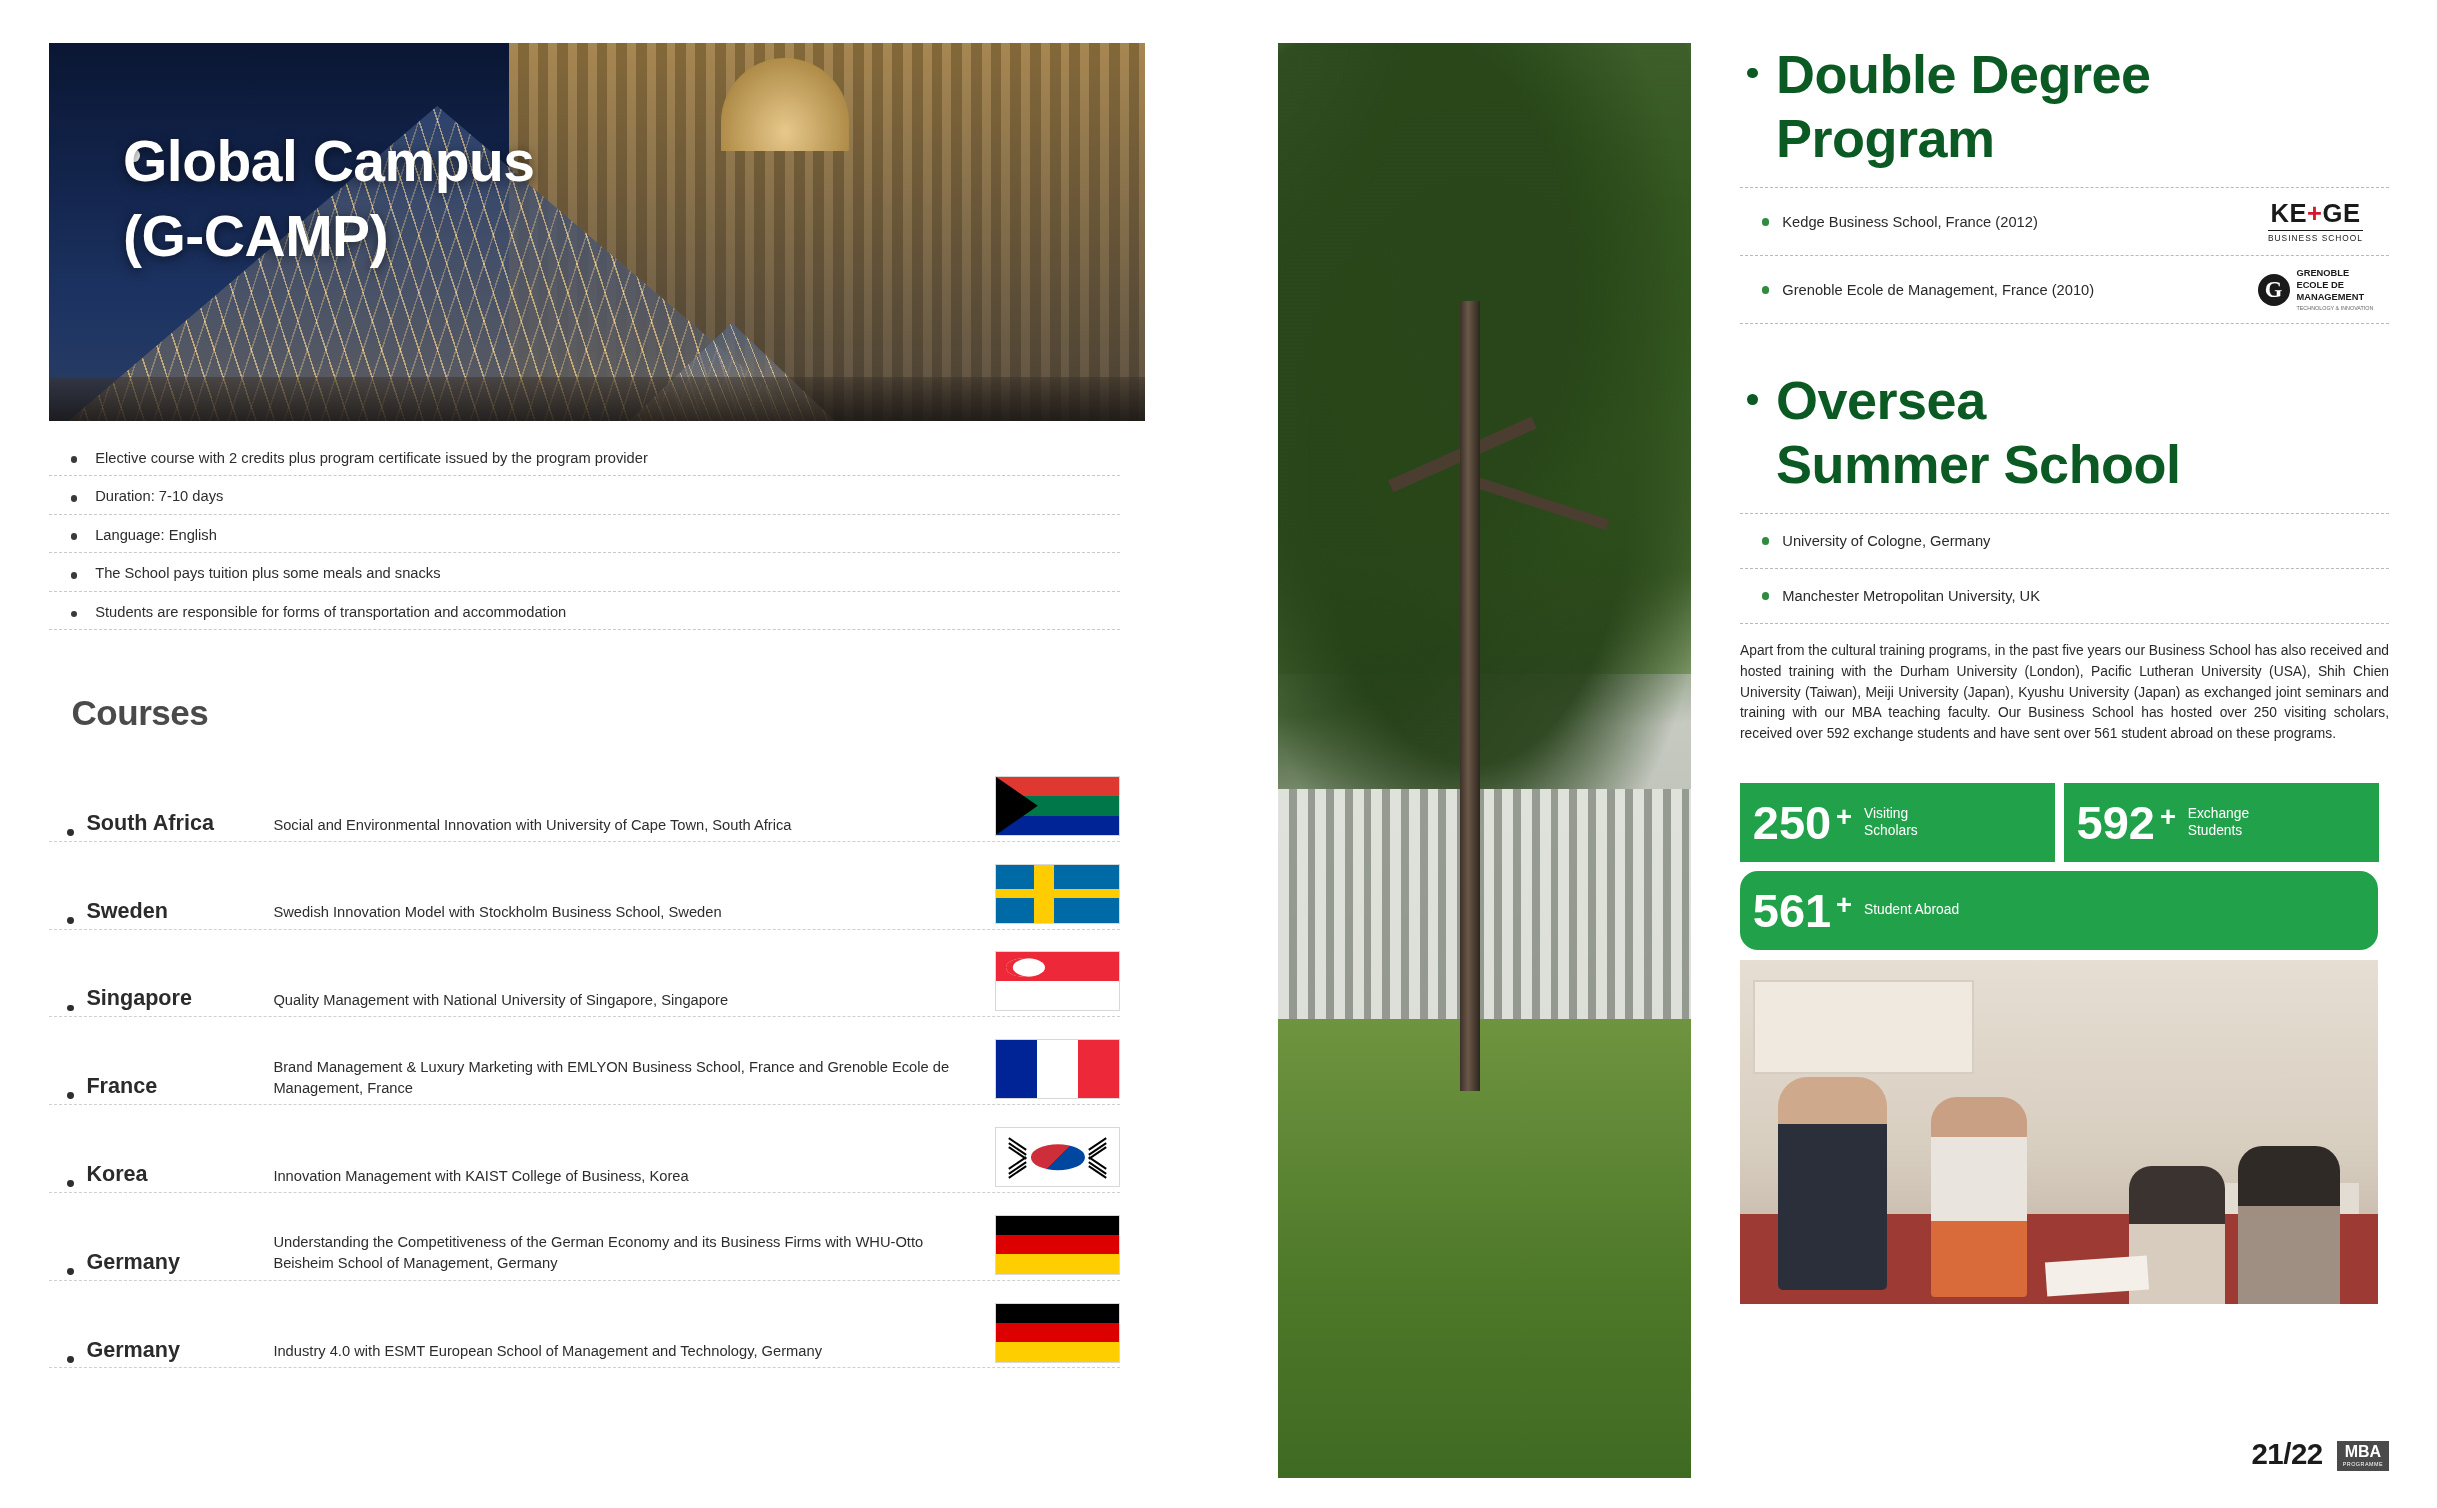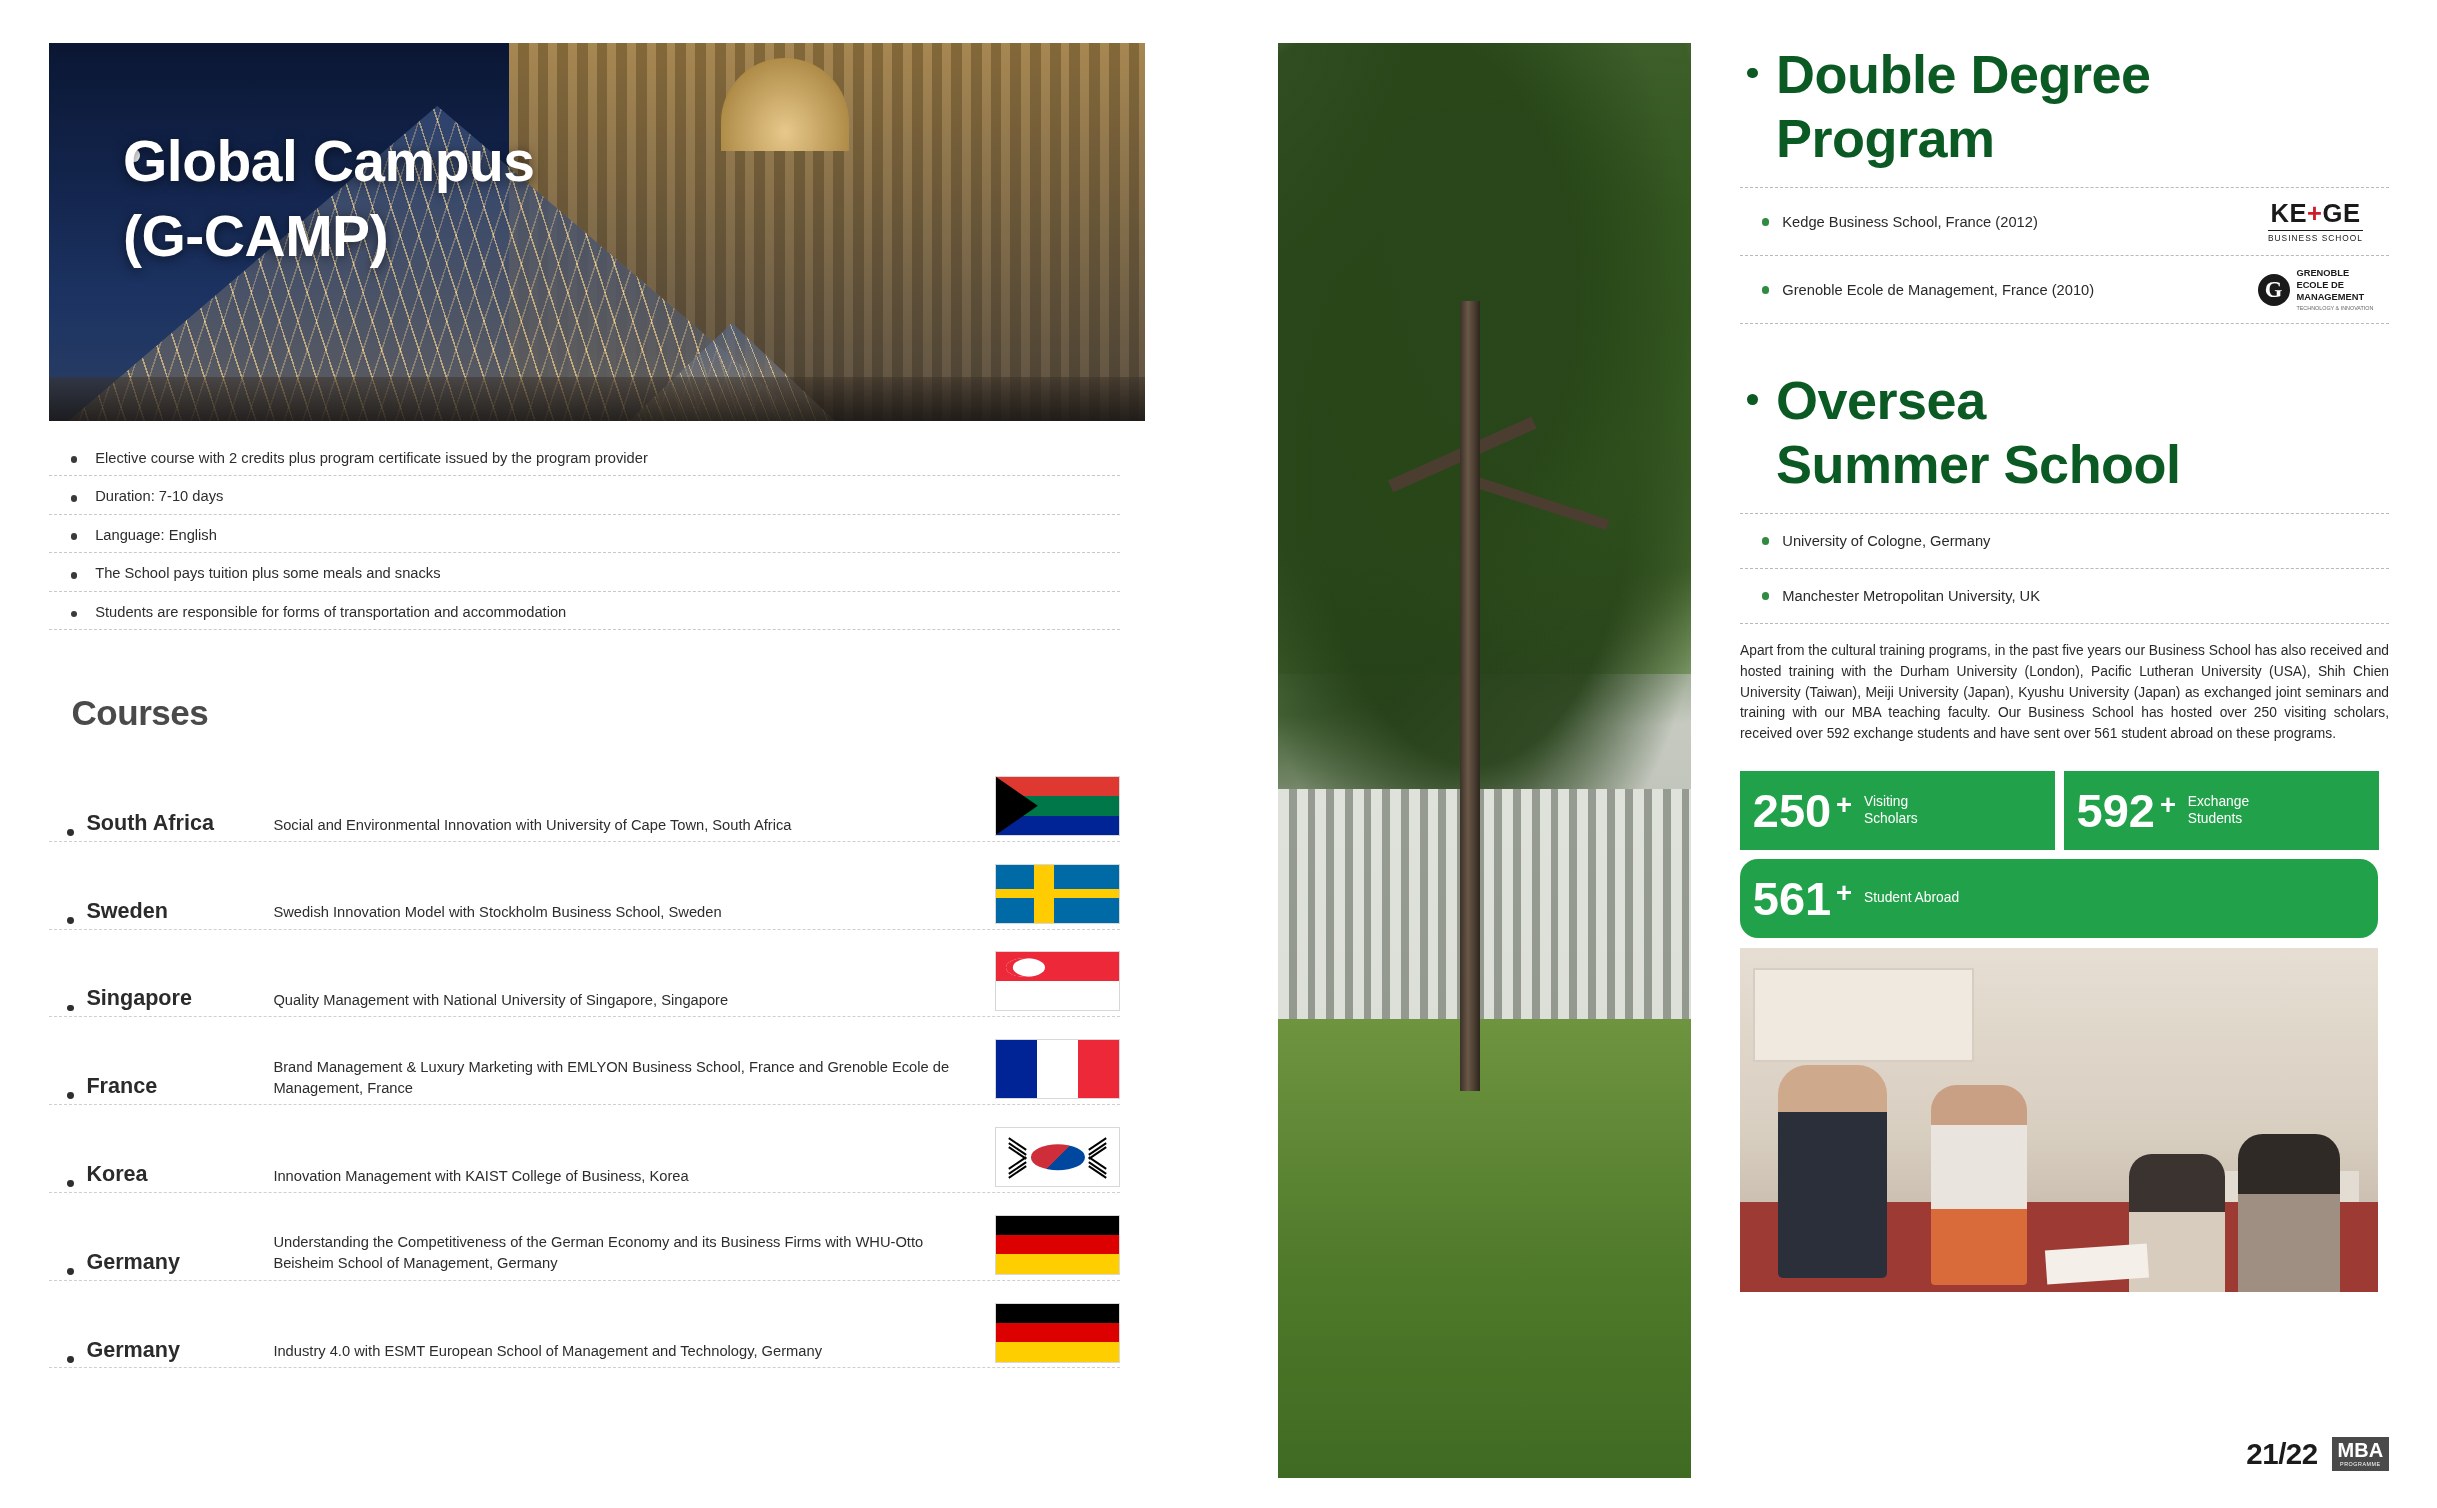--- a/index.html
+++ b/index.html
@@ -381,21 +381,21 @@
   }
   .stat {
     background: #21a24a;
     color: #ffffff;
     height: 79px;
     display: flex;
     align-items: center;
     padding: 0 12.8px;
     box-sizing: border-box;
   }
-  .stat.half { width: 315px; }
+  .stat.half { width: 315px; margin-top: 12px; }
   .stat.full { width: 638px; border-radius: 18px; }
   .stat-num {
     font-size: 47px;
     font-weight: bold;
     line-height: 1;
   }
   .stat-plus {
     font-size: 27.5px;
     font-weight: bold;
     margin: -10.8px 11.8px 0 4.9px;
@@ -468,21 +468,21 @@
     color: #1b1b1b;
     letter-spacing: -0.5px;
   }
   .pn-badge {
     background: #4a4a4a;
     color: #ffffff;
     padding: 2.9px 5.9px 3.9px 5.9px;
     text-align: center;
     line-height: 1;
   }
-  .pn-mba { font-size: 20px; font-weight: bold; }
+  .pn-mba { font-size: 16px; font-weight: bold; }
   .pn-prog { font-size: 5.4px; letter-spacing: 0.5px; margin-top: 2px; }
 </style>
 </head>
 <body>
 
 <div class="page">
 
   <div class="left-col">
 
     <div class="hero">

